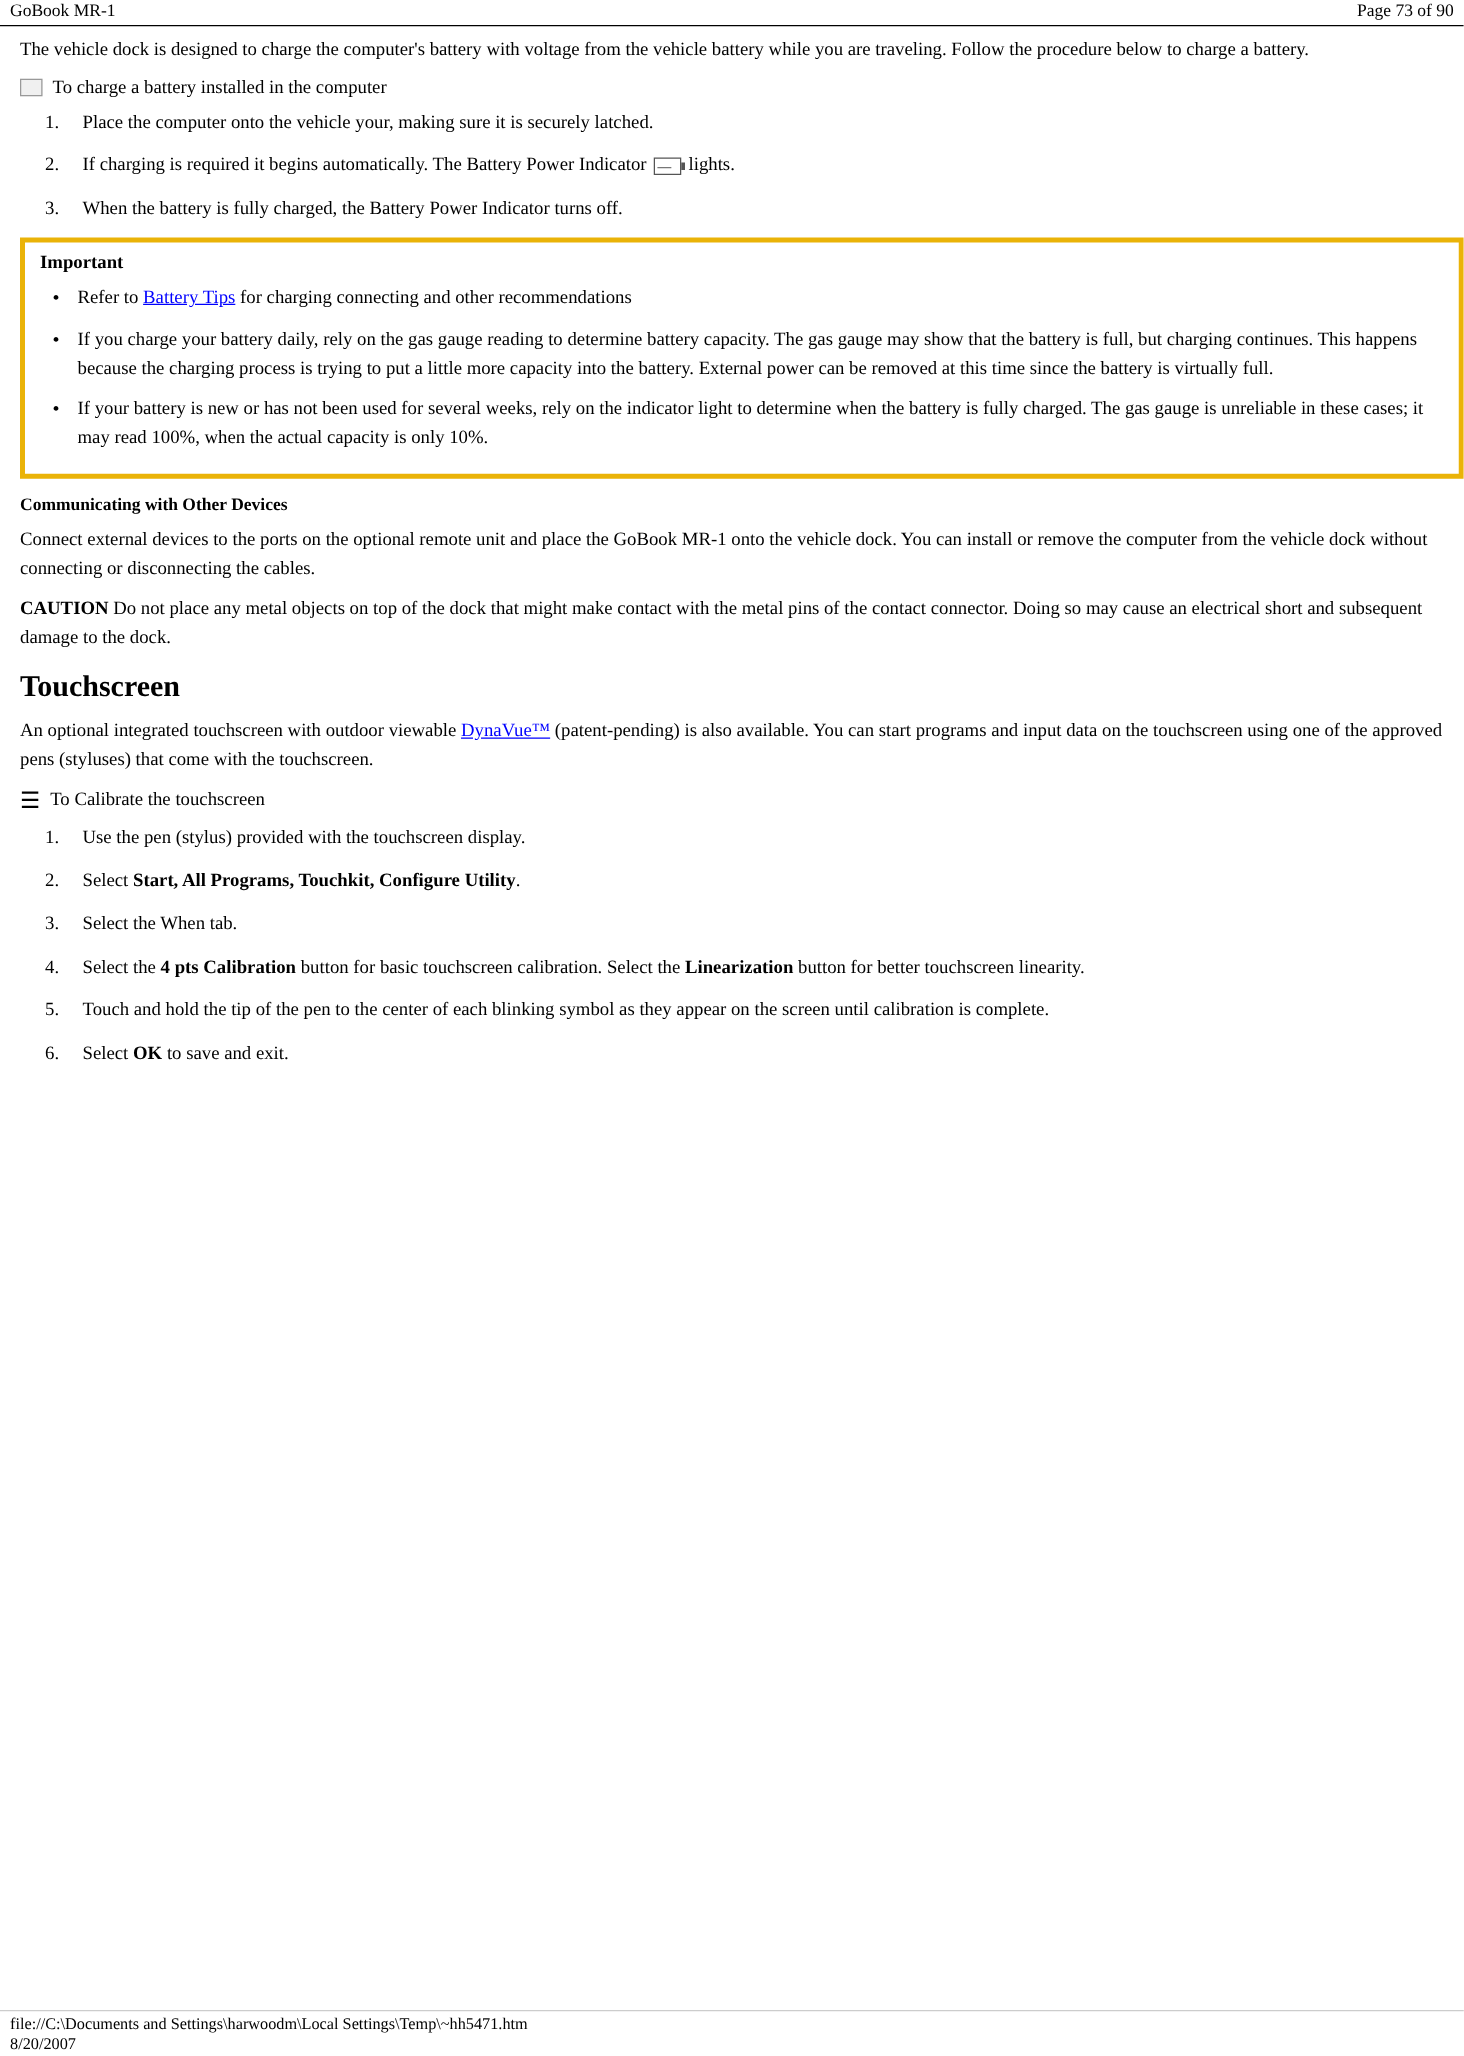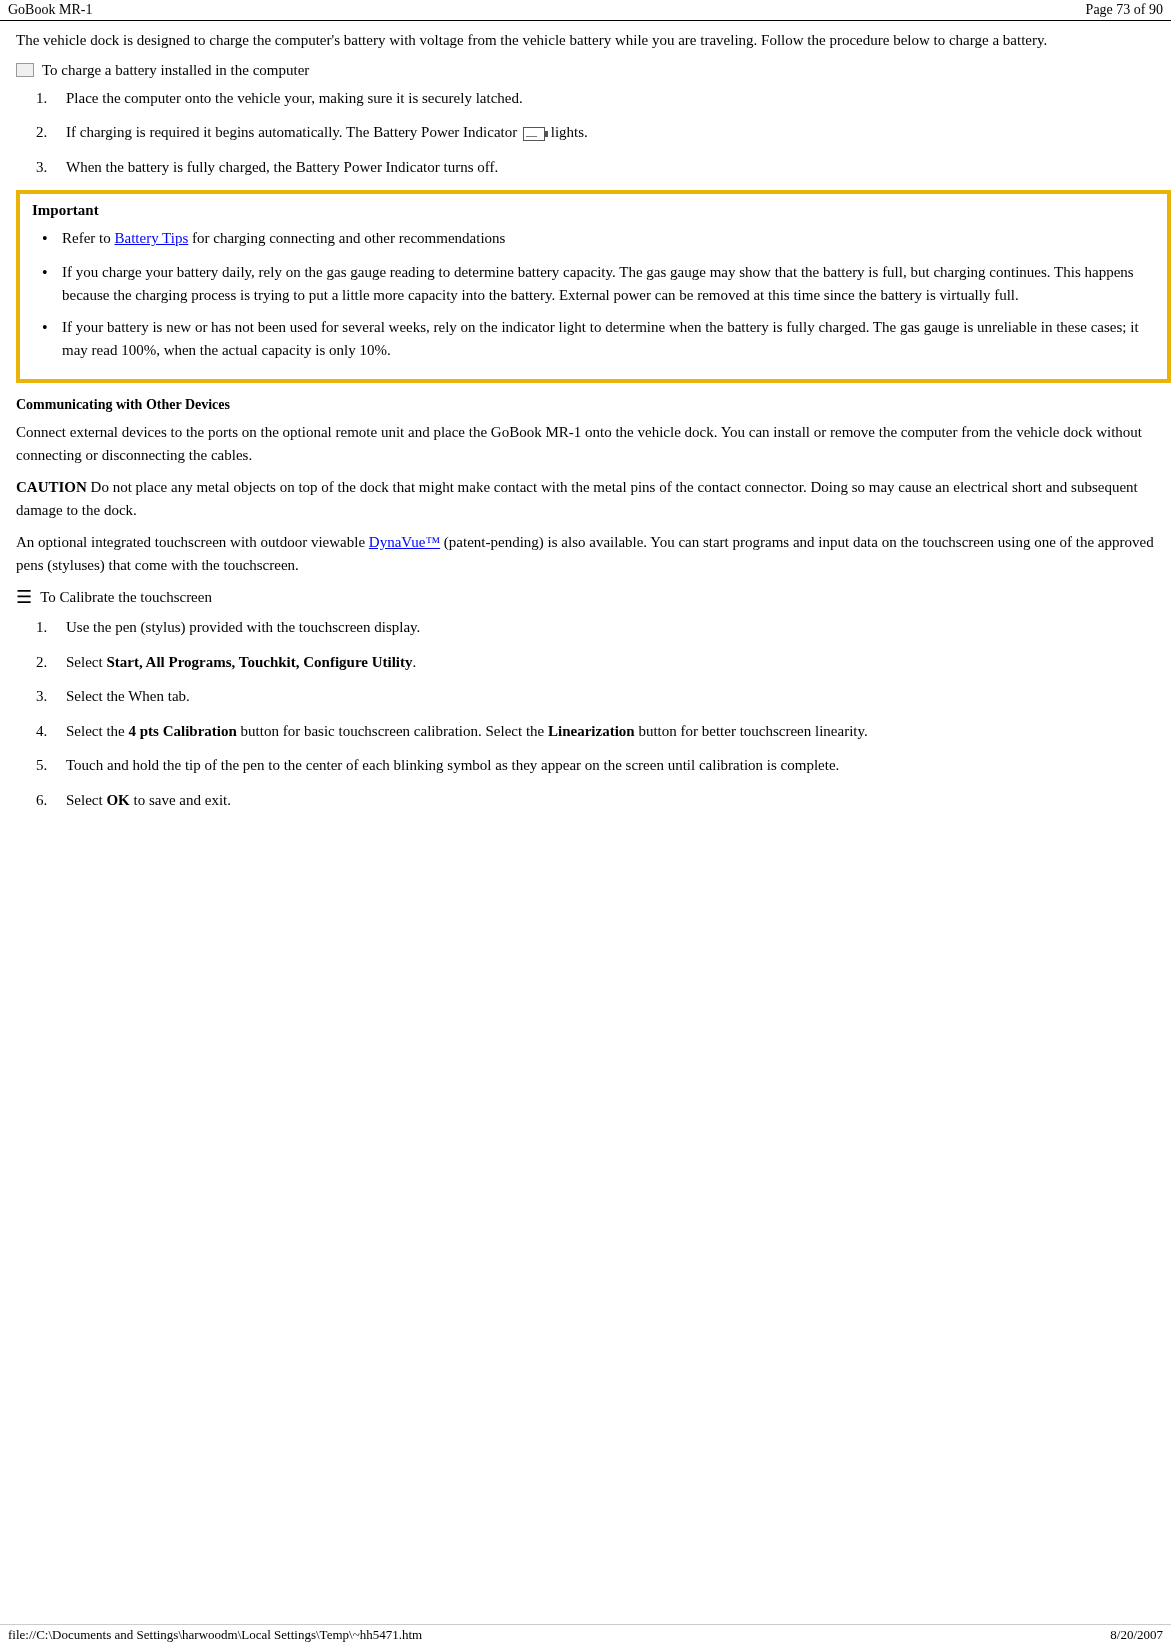--- a/index.html
+++ b/index.html
@@ -140,20 +140,21 @@
       position: fixed;
       bottom: 0;
       left: 0;
       width: 1171px;
       display: flex;
       justify-content: space-between;
       border-top: 1px solid #ccc;
       padding: 2px 8px;
       font-size: 13px;
       background: #fff;
+      flex-direction: column;
     }
     .para {
       line-height: 1.5;
       margin-bottom: 10px;
     }
     .dynavue-link {
       color: #00f;
       text-decoration: underline;
       margin-top: 16px;
     }
@@ -213,20 +214,21 @@
       </li>
     </ul>
   </div>
 
   <div class="section-heading">Communicating with Other Devices</div>
   <p class="para">Connect external devices to the ports on the optional remote unit and place the GoBook MR-1 onto the vehicle dock. You can install or remove the computer from the vehicle dock without connecting or disconnecting the cables.</p>
   <p class="caution-text">
     <span class="caution-label">CAUTION</span><span> Do not place any metal objects on top of the dock that might make contact with the metal pins of the contact connector. Doing so may cause an electrical short and subsequent damage to the dock.</span>
   </p>
 
+  <div class="section-subheading">Touchscreen</div>
   <p class="para">
     <span>An optional integrated touchscreen with outdoor viewable </span><a class="dynavue-link">DynaVue™</a><span> (patent-pending) is also available.  You can start programs and input data on the touchscreen using one of the approved pens (styluses) that come with the touchscreen.</span>
   </p>
 
   <div class="calibrate-header">
     <span class="calibrate-icon">☰</span>
     <span>To Calibrate the touchscreen</span>
   </div>
 
   <ol class="ordered-list">

